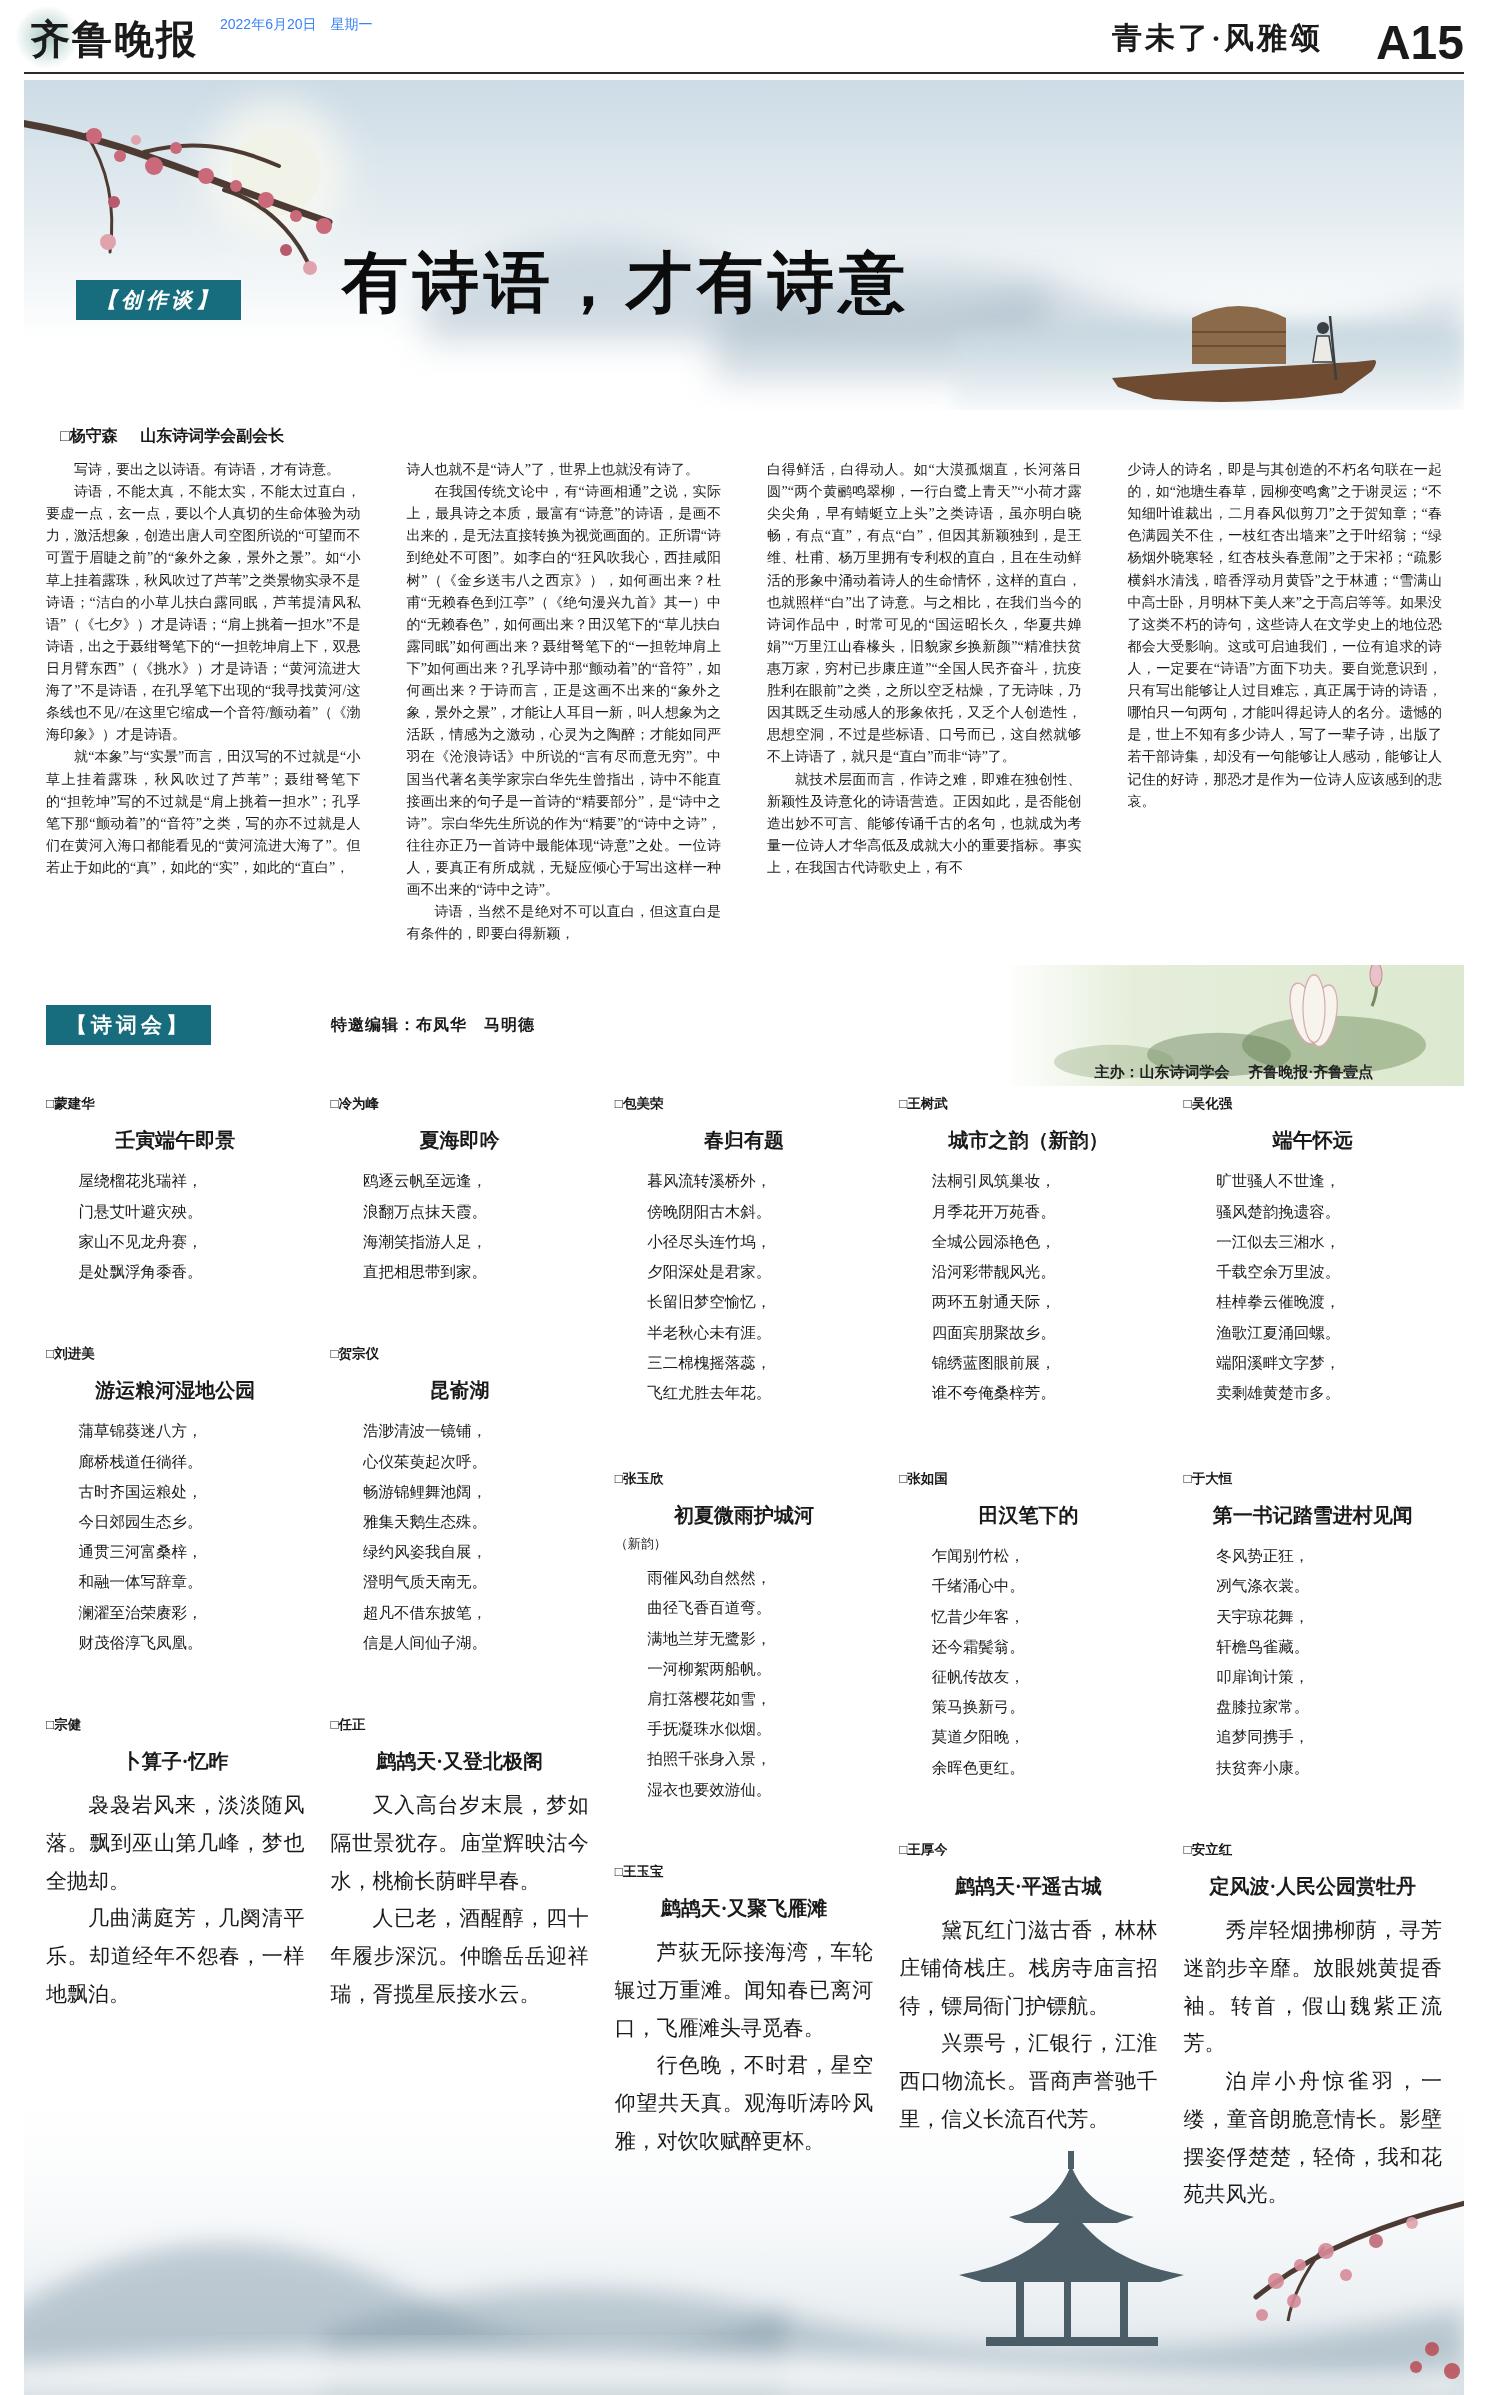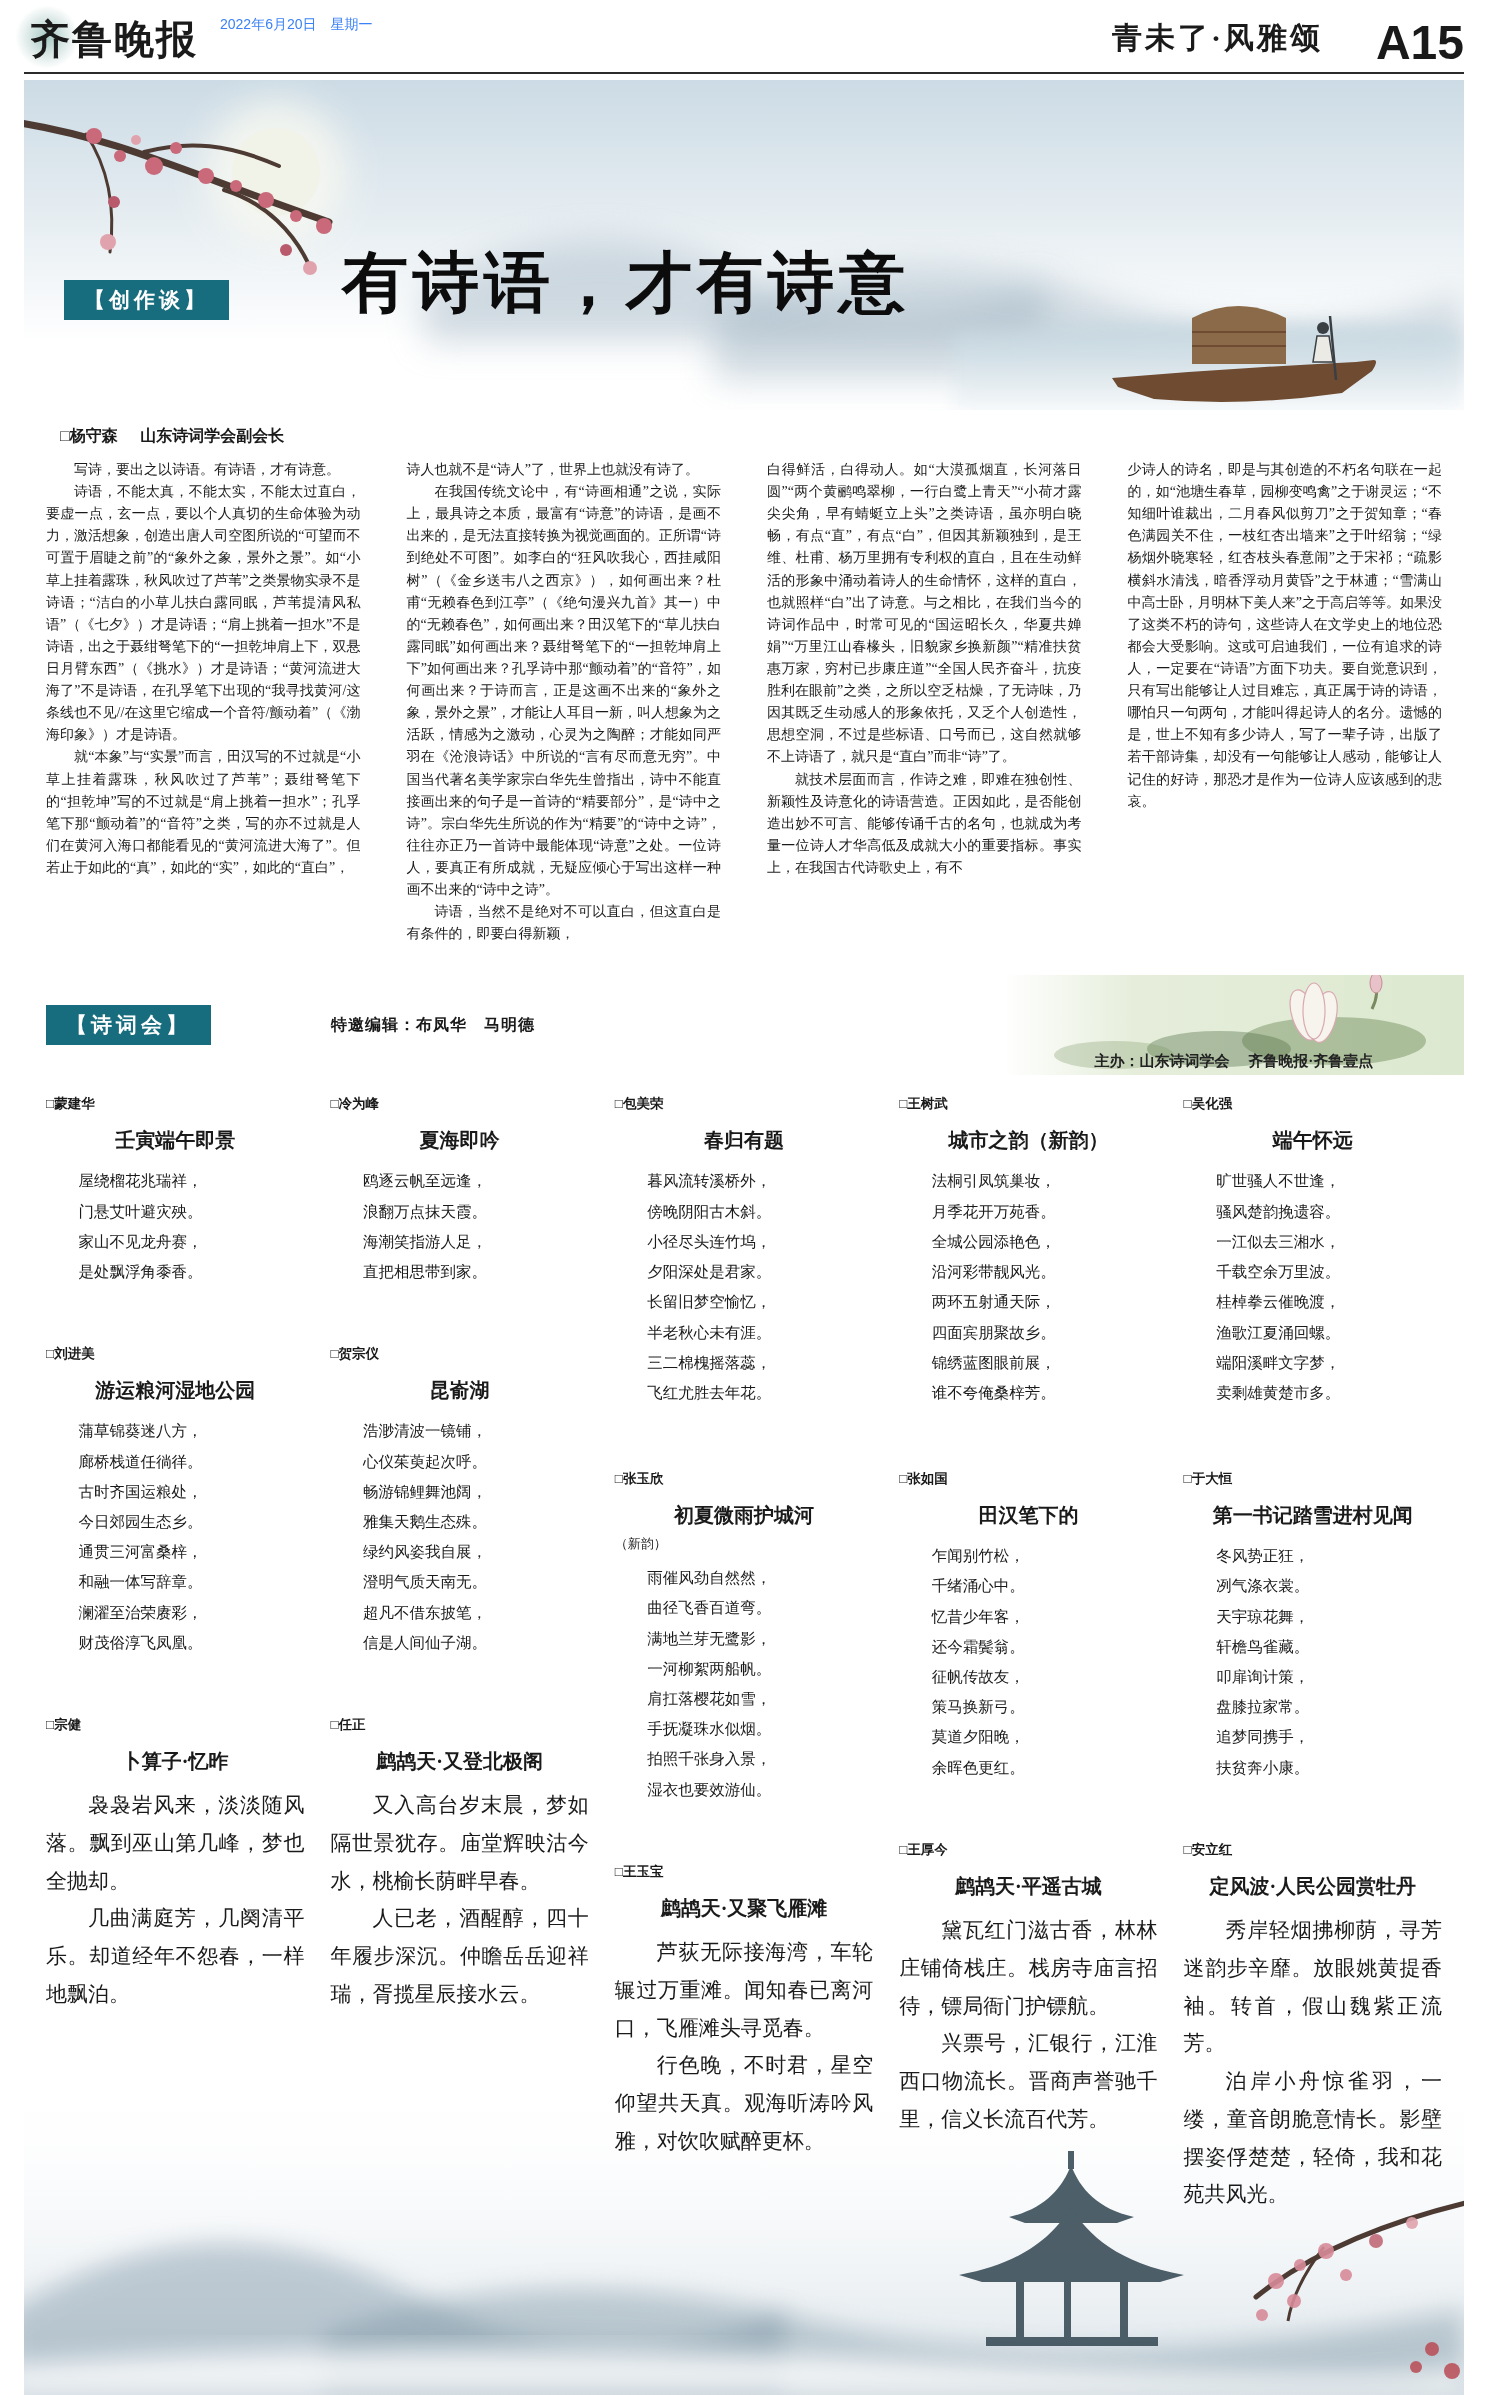--- a/index.html
+++ b/index.html
@@ -18,35 +18,35 @@
   .m-right { display:flex; align-items:flex-end; gap:53px; }
   .section-title { font-size:30px; font-weight:bold; letter-spacing:3px; padding-bottom:5px; }
   .page-no { font-family:"Liberation Sans",sans-serif; font-size:48px; font-weight:bold; line-height:.9; }
   .rule { border-top:2px solid #2b2b2b; margin:0 24px; }
 
   
   .hero { position:relative; height:330px; margin:6px 24px 0; overflow:hidden; }
   .hero svg { position:absolute; inset:0; width:100%; height:100%; display:block; }
   .label-tag { display:inline-block; background:#176d7d; color:#fff; font-family:"Liberation Sans",sans-serif;
       font-size:21px; font-weight:bold; letter-spacing:4px; padding:6px 20px; }
-  .hero .label-tag { position:absolute; left:40px; top:200px; }
+  .hero .label-tag { position:absolute; left:52px; top:200px;font-style:italic; }
   .main-title { position:absolute; left:318px; top:158px; margin:0; font-size:66px; font-weight:900;
       letter-spacing:5px; color:#0c0c0c; font-family:"Liberation Serif","DejaVu Serif",serif; }
 
   
   .byline { padding:16px 24px 8px 46px; font-size:16px; font-weight:bold; font-family:"Liberation Sans",sans-serif;margin-left:14px; }
   .byline .role { margin-left:18px; }
   .article-columns { display:grid; grid-template-columns:repeat(4,1fr); column-gap:46px; padding:4px 46px 0; }
   .acol p { margin:0; font-size:14px; line-height:1.58; text-align:justify; text-indent:2em; }
   .acol p.cont { text-indent:0; }
 
   
   .poetry-head { display:flex; align-items:center; margin:30px 24px 0 46px; height:100px; }
   .editors { font-size:16px; font-weight:bold; letter-spacing:1px; margin-left:120px; }
-  .lotus-banner { margin-left:auto; width:460px; height:100px; position:relative;
+  .lotus-banner { margin-left:auto; width:460px; height:121px; position:relative;
       background:linear-gradient(90deg, rgba(232,239,224,0) 0%, #e6eedb 28%, #dce8cf 100%); }
   .lotus-banner svg { position:absolute; inset:0; width:100%; height:100%; display:block; }
   .host { position:absolute; left:0; right:0; bottom:4px; text-align:center; font-size:15px; font-weight:bold; color:#222; }
 
   
   .poetry-columns { position:relative; z-index:2; display:grid; grid-template-columns:repeat(5,1fr);
       column-gap:26px; padding:20px 46px 0; }
   .poem { margin-bottom:58px; }
   .pcol:nth-child(n+3) .poem:nth-child(2) { margin-top:62px; }
   .poem-author { font-family:"Liberation Sans",sans-serif; font-size:13.5px; font-weight:bold; margin-bottom:14px; }

